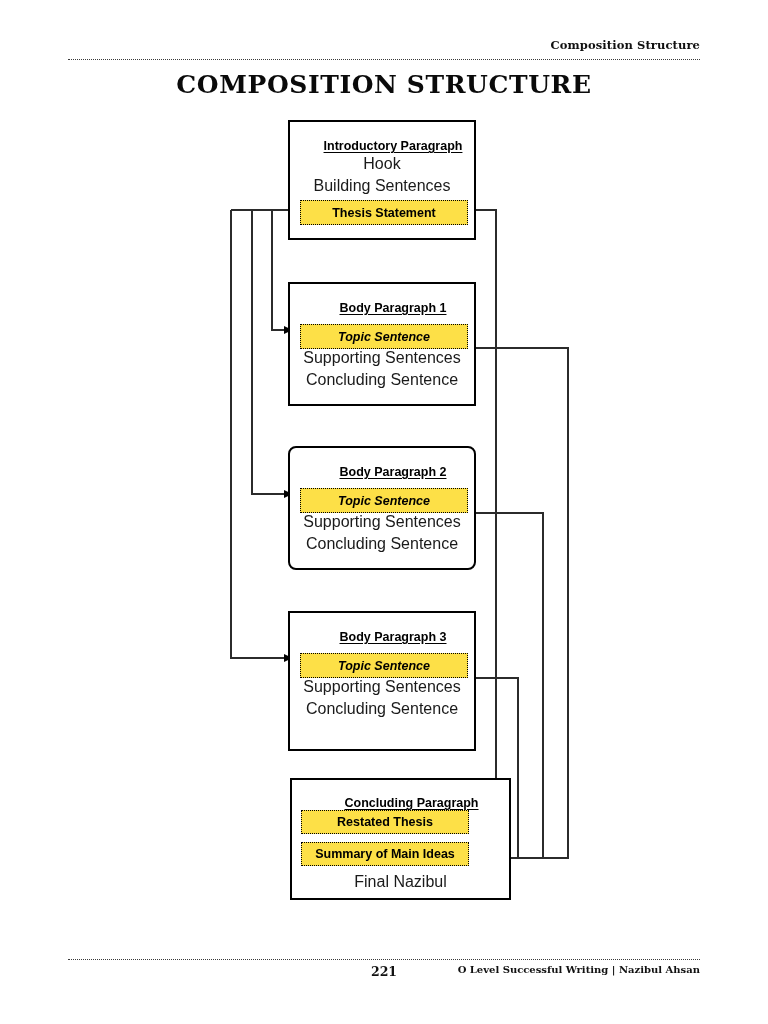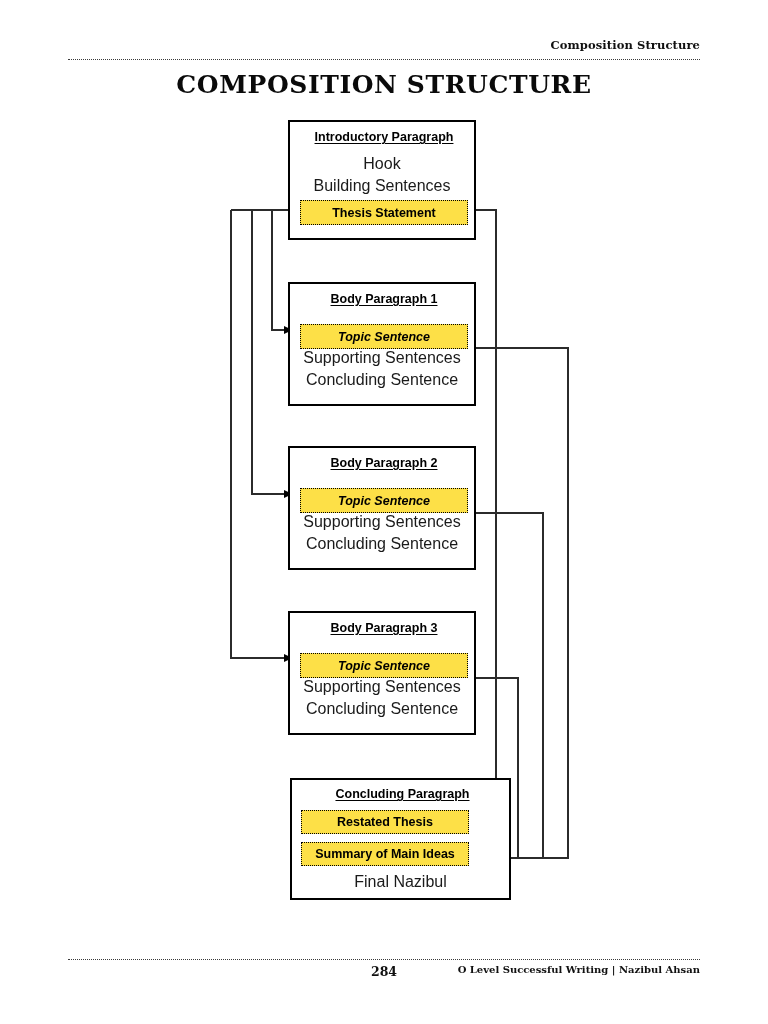--- a/index.html
+++ b/index.html
@@ -84,21 +84,21 @@
     background: #ffffff;
     padding: 0;
   }
   .para-heading {
     text-align: center;
     font-size: 12.5px;
     font-weight: bold;
     text-decoration: underline;
     text-underline-offset: 2px;
     color: #000000;
-    margin: 2px;
+    margin: 11px;
     line-height: 1.1;
   }
   .plain-line {
     text-align: center;
     font-size: 16px;
     font-weight: normal;
     color: #1a1a1a;
     line-height: 1.15;
   }
   .dotted-box {
@@ -110,22 +110,22 @@
     font-weight: bold;
     color: #000000;
     display: flex;
     align-items: center;
     justify-content: center;
   }
 
   
   #box-intro      { left: 288px; top: 120px; width: 188px; height: 120px; }
   #box-body1      { left: 288px; top: 282px; width: 188px; height: 124px; padding-left: 48px; }
-  #box-body2      { left: 288px; top: 446px; width: 188px; height: 124px; }
-  #box-body3      { left: 288px; top: 611px; width: 188px; height: 124px; padding-left: 24px; }
+  #box-body2      { left: 288px; top: 446px; width: 188px; height: 124px; border-radius: 8px; }
+  #box-body3      { left: 288px; top: 611px; width: 188px; height: 140px; padding-left: 24px; }
   #box-concl      { left: 290px; top: 778px; width: 221px; height: 122px; }
 
   
   #intro-heading  { position: absolute; left: 0; top: 7px;  width: 100%; }
   #intro-hook     { position: absolute; left: 0; top: 33px; width: 100%; }
   #intro-building { position: absolute; left: 0; top: 55px; width: 100%; }
   #intro-thesis   { position: absolute; left: 10px; top: 78px; width: 168px; height: 25px; }
 
   
   .body-heading   { position: absolute; left: 0; top: 7px;  width: 100%; }
@@ -235,14 +235,14 @@
   <div class="para-box" id="box-concl">
     <div class="para-heading" id="concl-heading">Concluding Paragraph</div>
     <div class="dotted-box" id="concl-summary">Summary of Main Ideas</div>
     <div class="dotted-box" id="concl-restated">Restated Thesis</div>
     <div class="plain-line" id="concl-final">Final Nazibul</div>
   </div>
 
 </div>
 
 <div class="dotted-rule" id="footer-rule"></div>
-<div id="footer-page-number">284</div>
+<div id="footer-page-number">221</div>
 <div id="footer-credit">O Level Successful Writing | Nazibul Ahsan</div>
 
 </body></html>

